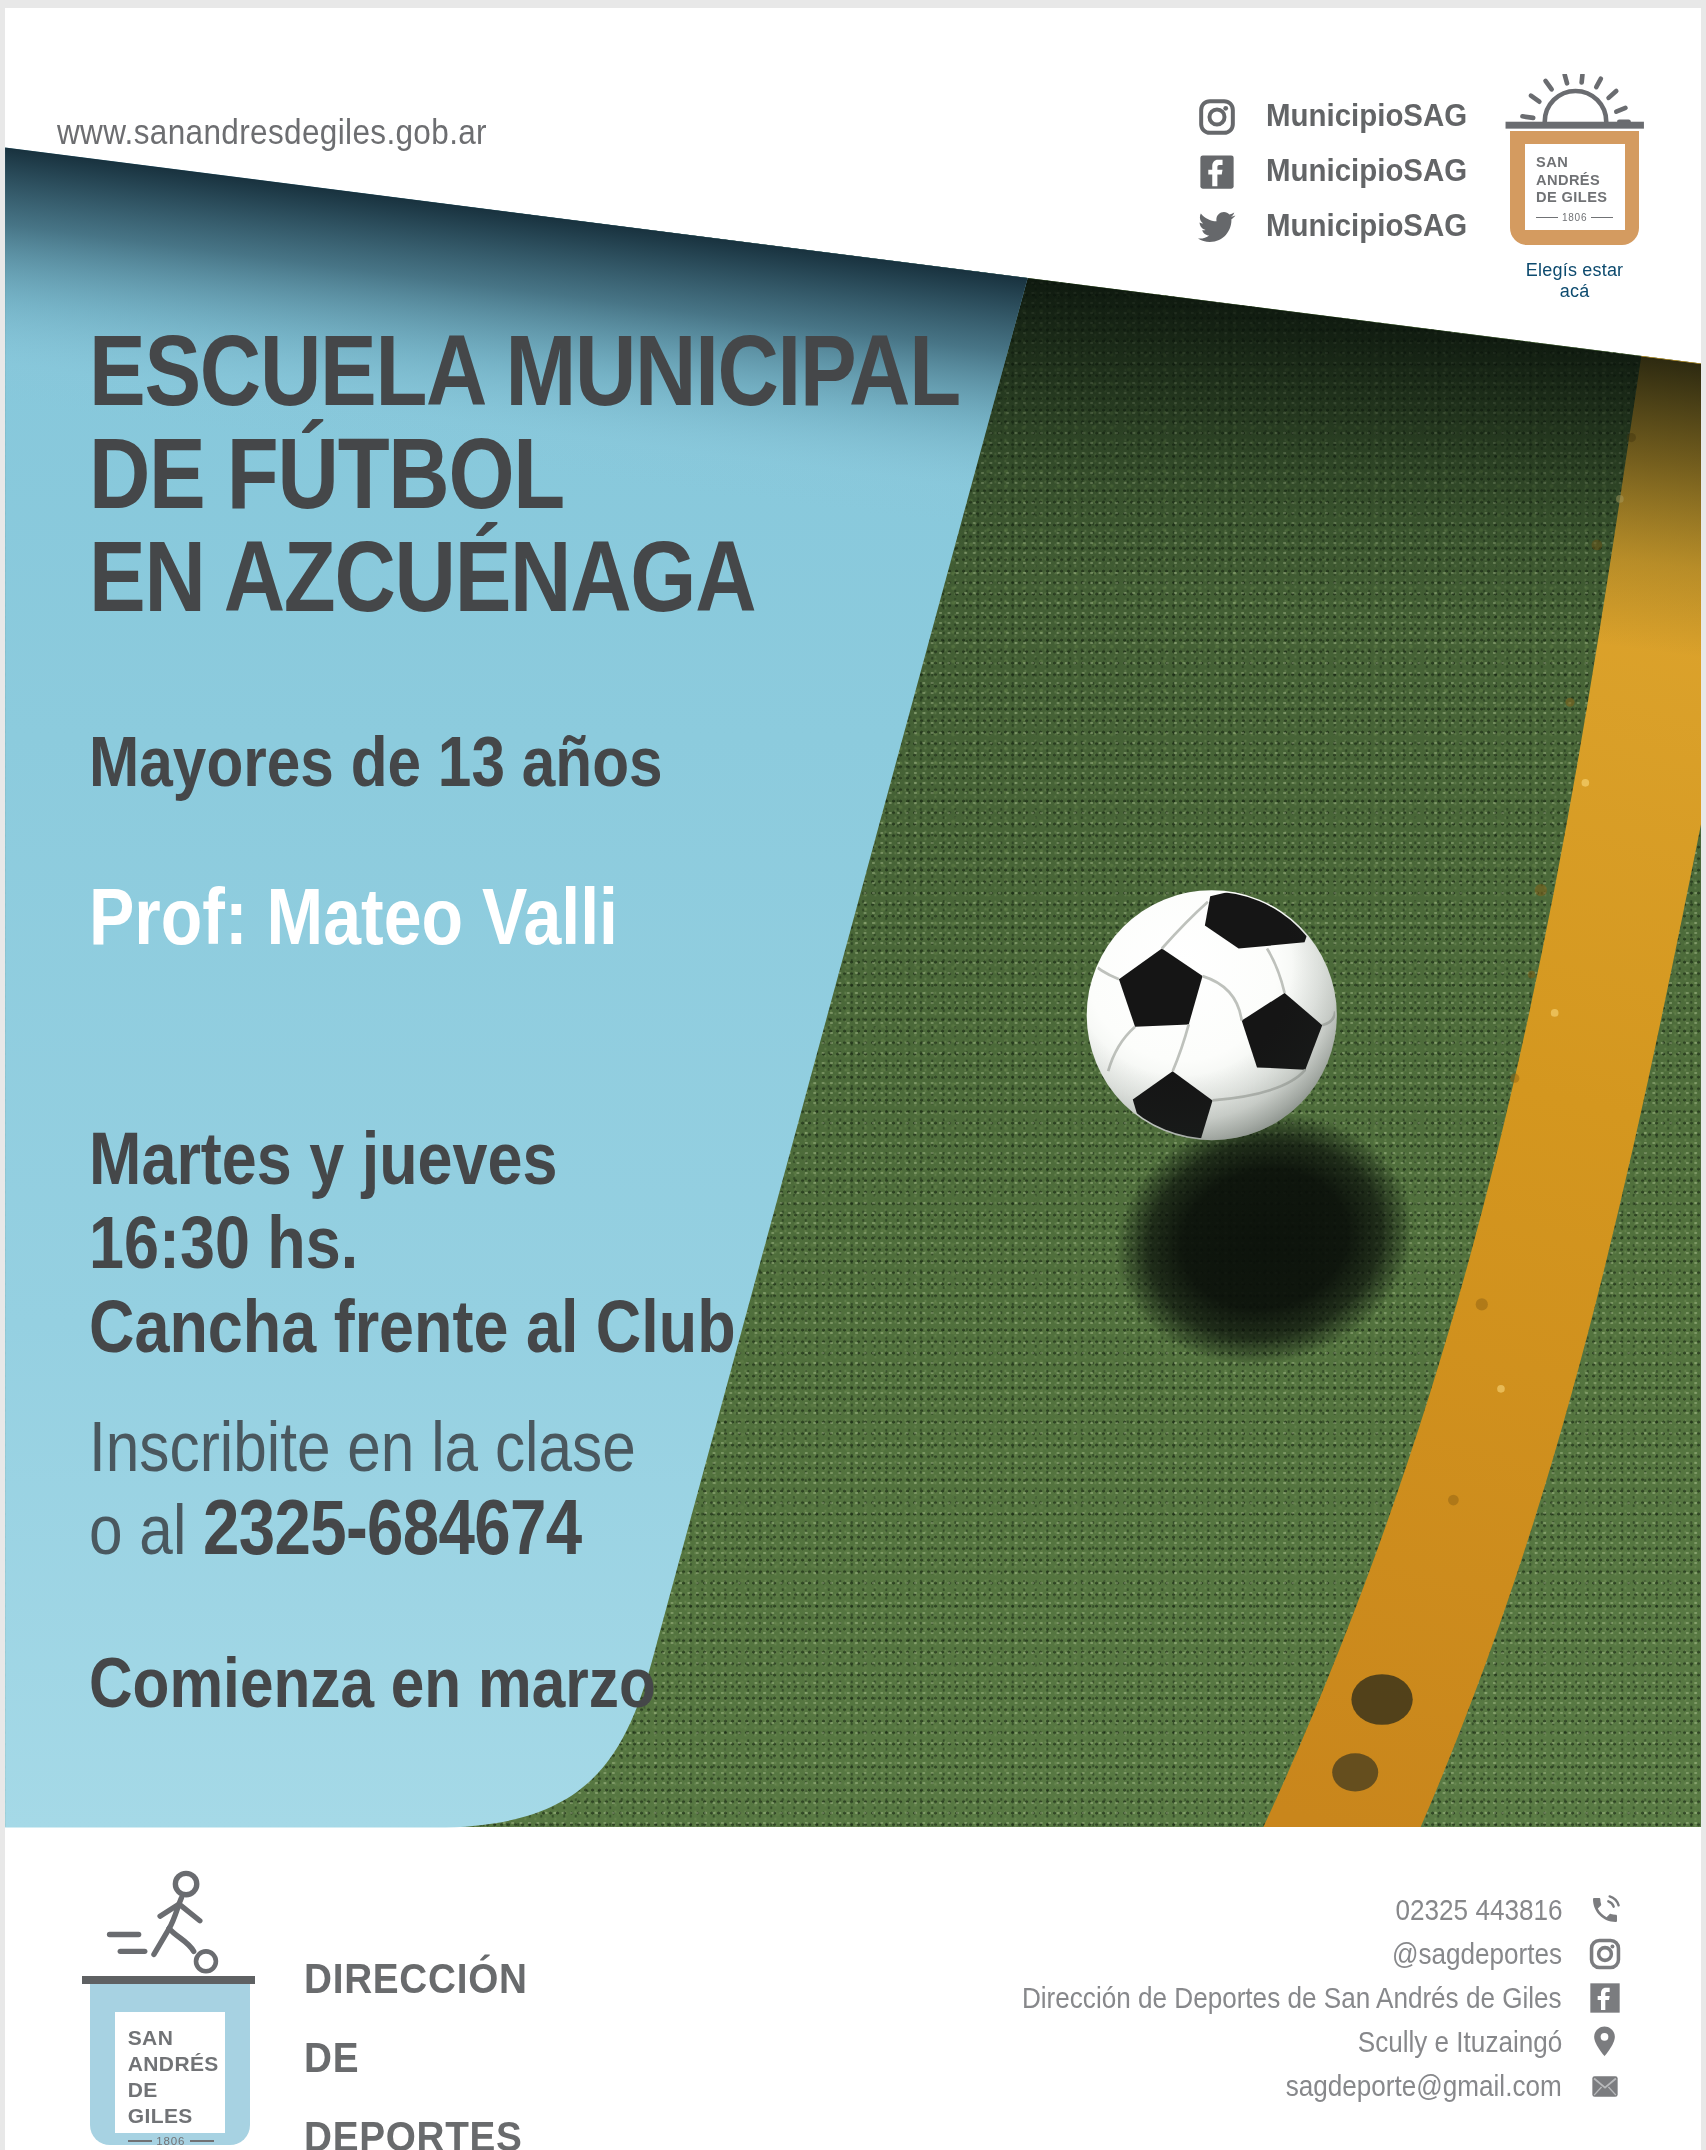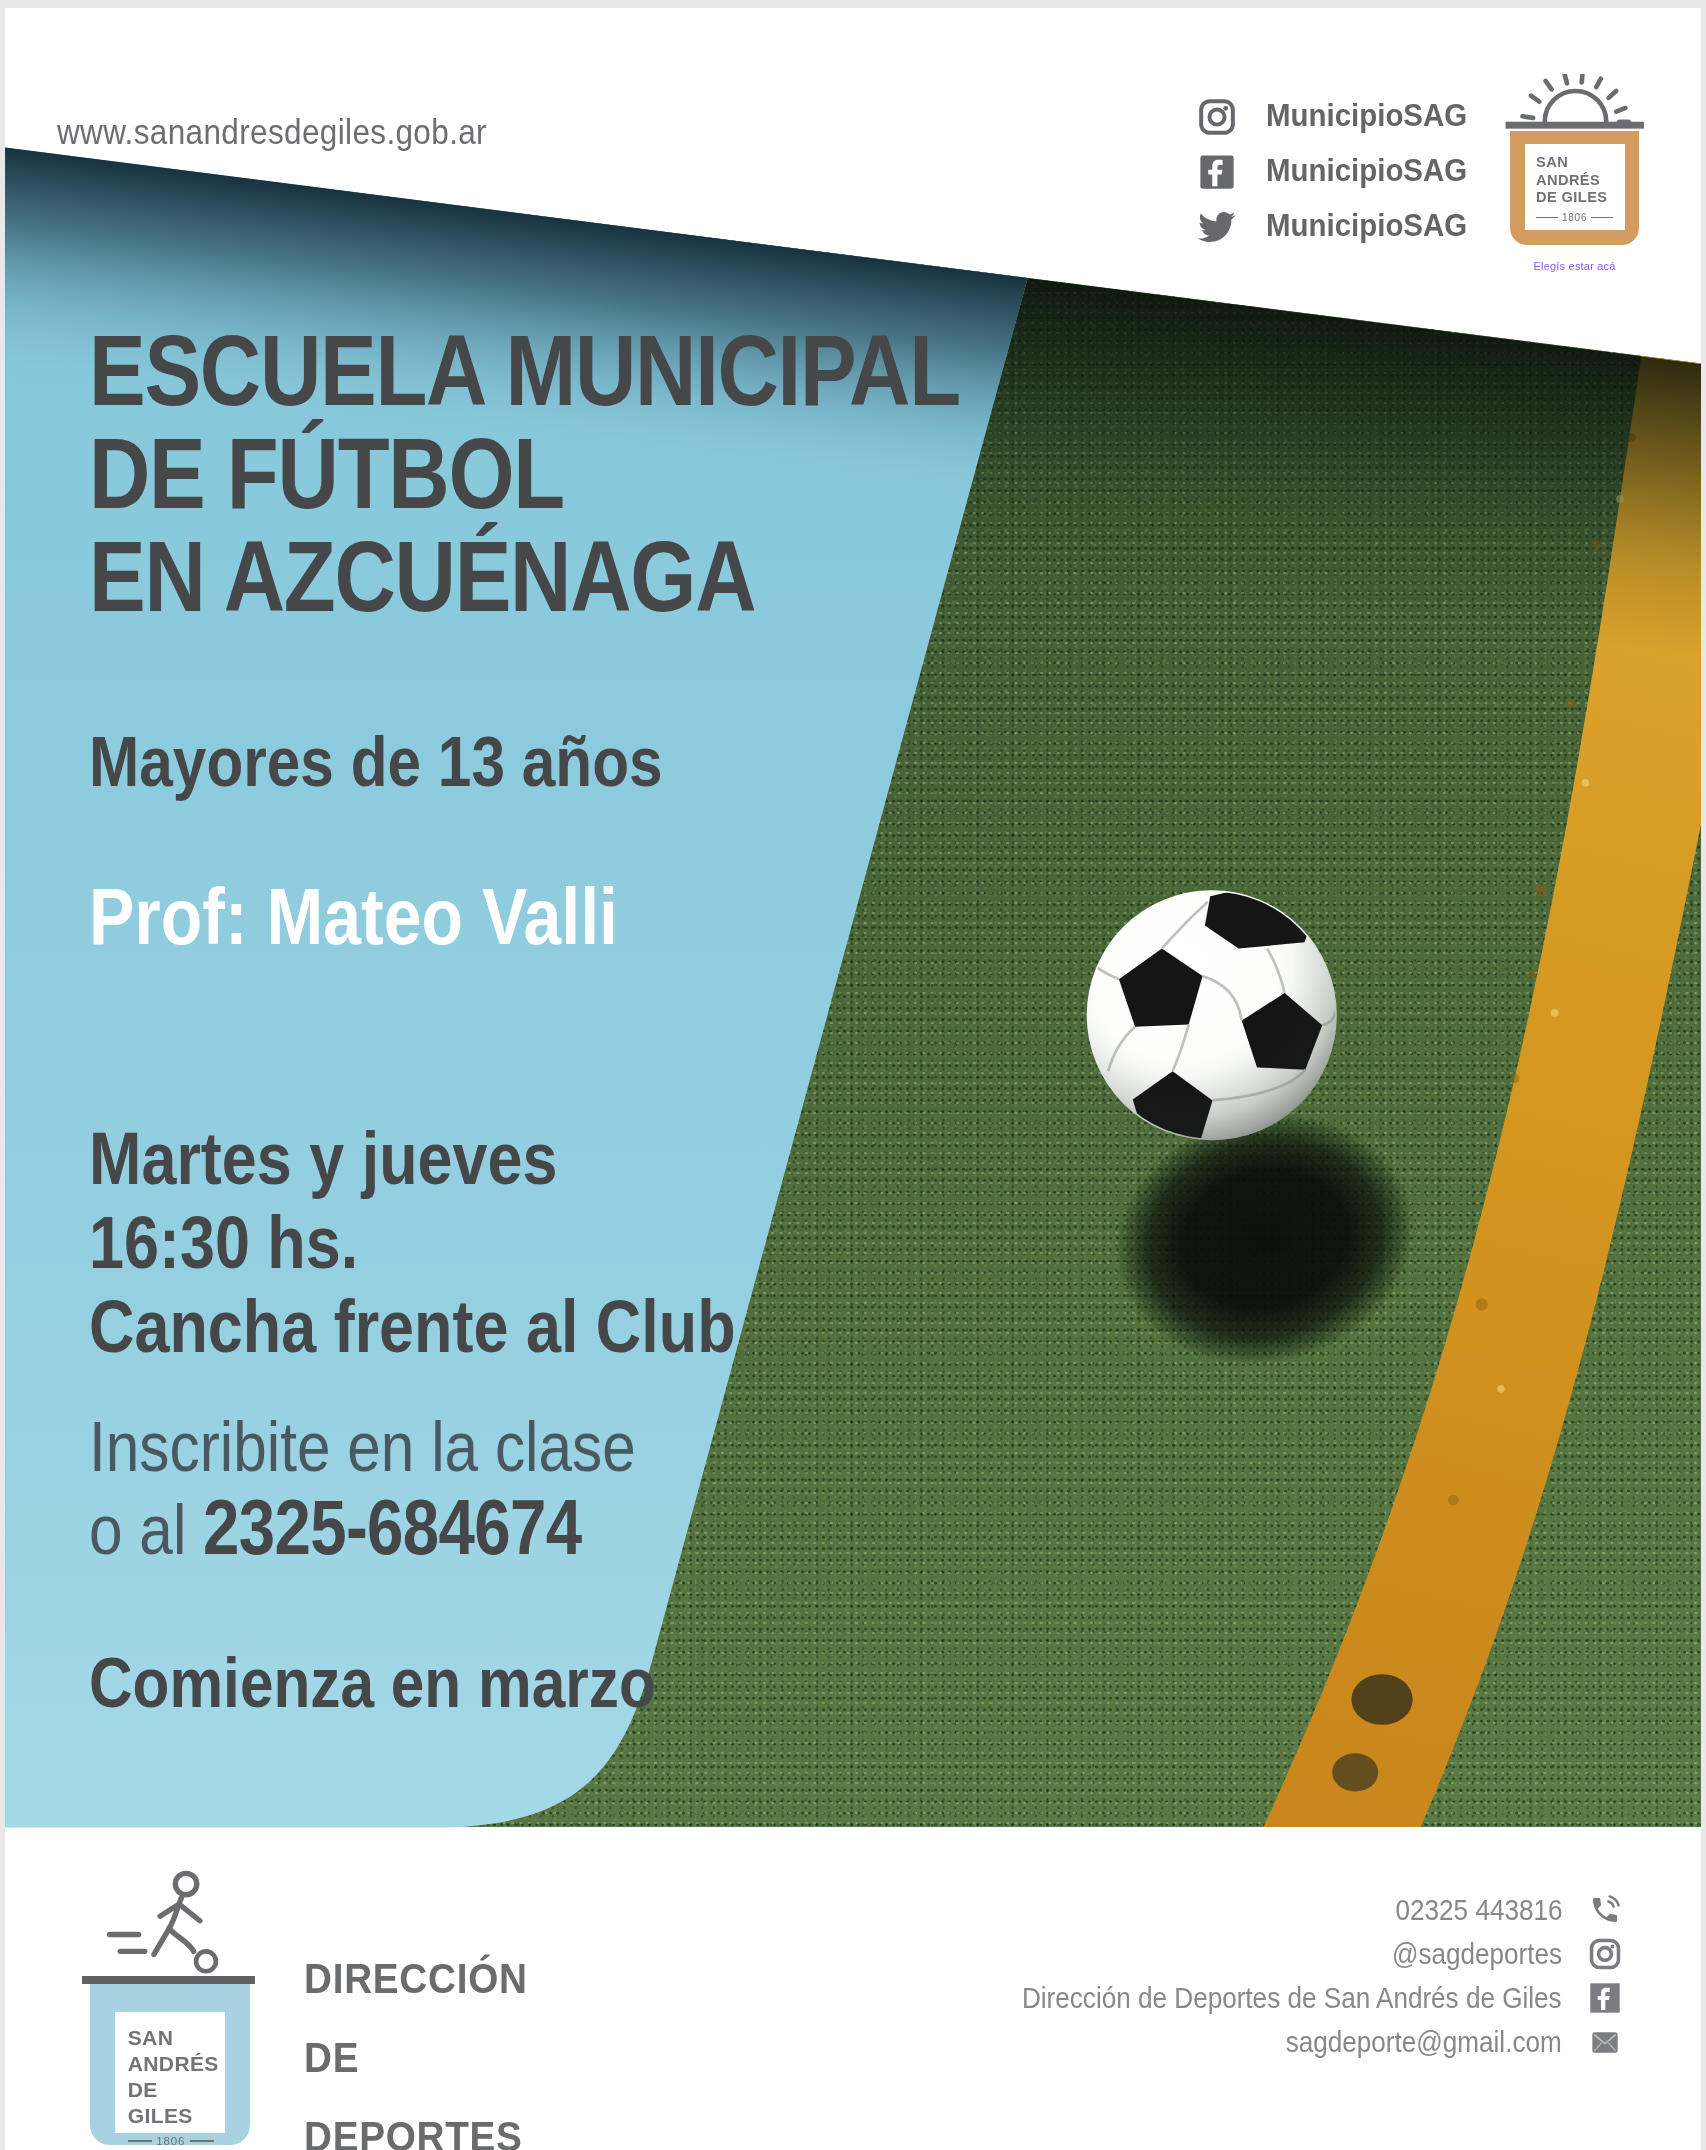--- a/index.html
+++ b/index.html
@@ -39,21 +39,21 @@
   .logo-top{left:1499px;top:66px;width:143px}
   .logo-box{margin-left:6.1px;width:129px;height:114px;background:#D49B60;
             border-radius:0 0 17px 17px;padding-top:13px;box-sizing:border-box}
   .logo-white{width:100px;height:86px;background:#fff;margin:0 auto;
               padding:10px 0 0 11.5px;box-sizing:border-box}
   .logo-line{font-size:14.6px;line-height:17.6px;font-weight:700;color:#707275;letter-spacing:0.4px}
   .logo-year{display:flex;align-items:center;gap:3.8px;margin-top:5.4px;color:#707275;width:77px}
   .dash{height:1.5px;background:#707275;flex:1}
   .yr{font-size:10px;font-weight:400;letter-spacing:0.8px}
   .tagline{margin-top:15.3px;margin-left:6.1px;width:129px;text-align:center;
-           font-size:11px;color:#8b5cf6;letter-spacing:0.2px}
+           font-size:18px;color:#0c4a6e;letter-spacing:0.2px}
 
   
   .narrow{transform:scaleX(.85);transform-origin:left top}
   .t-dark{color:#454749}
   .title{left:84px;top:311px;font-size:100px;line-height:103px;font-weight:700;letter-spacing:-1.5px;white-space:nowrap}
   .audience{left:84px;top:713px;font-size:71px;font-weight:700;white-space:nowrap}
   .prof{left:84px;top:863px;font-size:80px;font-weight:700;color:#ffffff;white-space:nowrap}
   .sched{left:84px;top:1109px;font-size:74px;line-height:84px;font-weight:700;white-space:nowrap}
   .enroll{left:84px;top:1398px;font-size:71px;line-height:81px;font-weight:300;color:#4a585f;white-space:nowrap}
   .enroll .ph{font-weight:700;font-size:77px;color:#454749;letter-spacing:-0.8px}
@@ -338,20 +338,29 @@
     <div class="c-row">
       <span class="c-text">Dirección de Deportes de San Andrés de Giles</span>
       <span class="c-icon">
         <svg width="32" height="32" viewBox="0 0 48 48">
             <rect x="2" y="2" width="44" height="44" fill="currentColor"></rect>
             <path d="M31 15h-4.5c-1 0-2 1.2-2 2.4V21H31l-1 6h-5.5v15h-6.5V27H13v-6h5V16.5C18 11.8 21 8.5 25 8.5h6z" fill="#fff"></path>
           </svg>
       </span>
     </div>
     <div class="c-row">
+      <span class="c-text">Scully e Ituzaingó</span>
+      <span class="c-icon">
+        <svg width="31" height="34" viewBox="0 0 24 26">
+            <path fill="currentColor" d="M12,1C7.6,1,4,4.6,4,9c0,6,8,15,8,15s8-9,8-15C20,4.6,16.4,1,12,1z"></path>
+            <circle cx="12" cy="9" r="3" fill="#fff"></circle>
+          </svg>
+      </span>
+    </div>
+    <div class="c-row">
       <span class="c-text">sagdeporte@gmail.com</span>
       <span class="c-icon">
         <svg width="28" height="23" viewBox="0 0 24 20">
             <rect x="1" y="1" width="22" height="18" rx="2" fill="currentColor"></rect>
             <path d="M2.5,3 12,11 21.5,3" stroke="#b9babc" stroke-width="1.6" fill="none"></path>
             <path d="M2.5,17.5 9,10.5 M21.5,17.5 15,10.5" stroke="#b9babc" stroke-width="1.2" fill="none"></path>
           </svg>
       </span>
     </div>
   </div>

